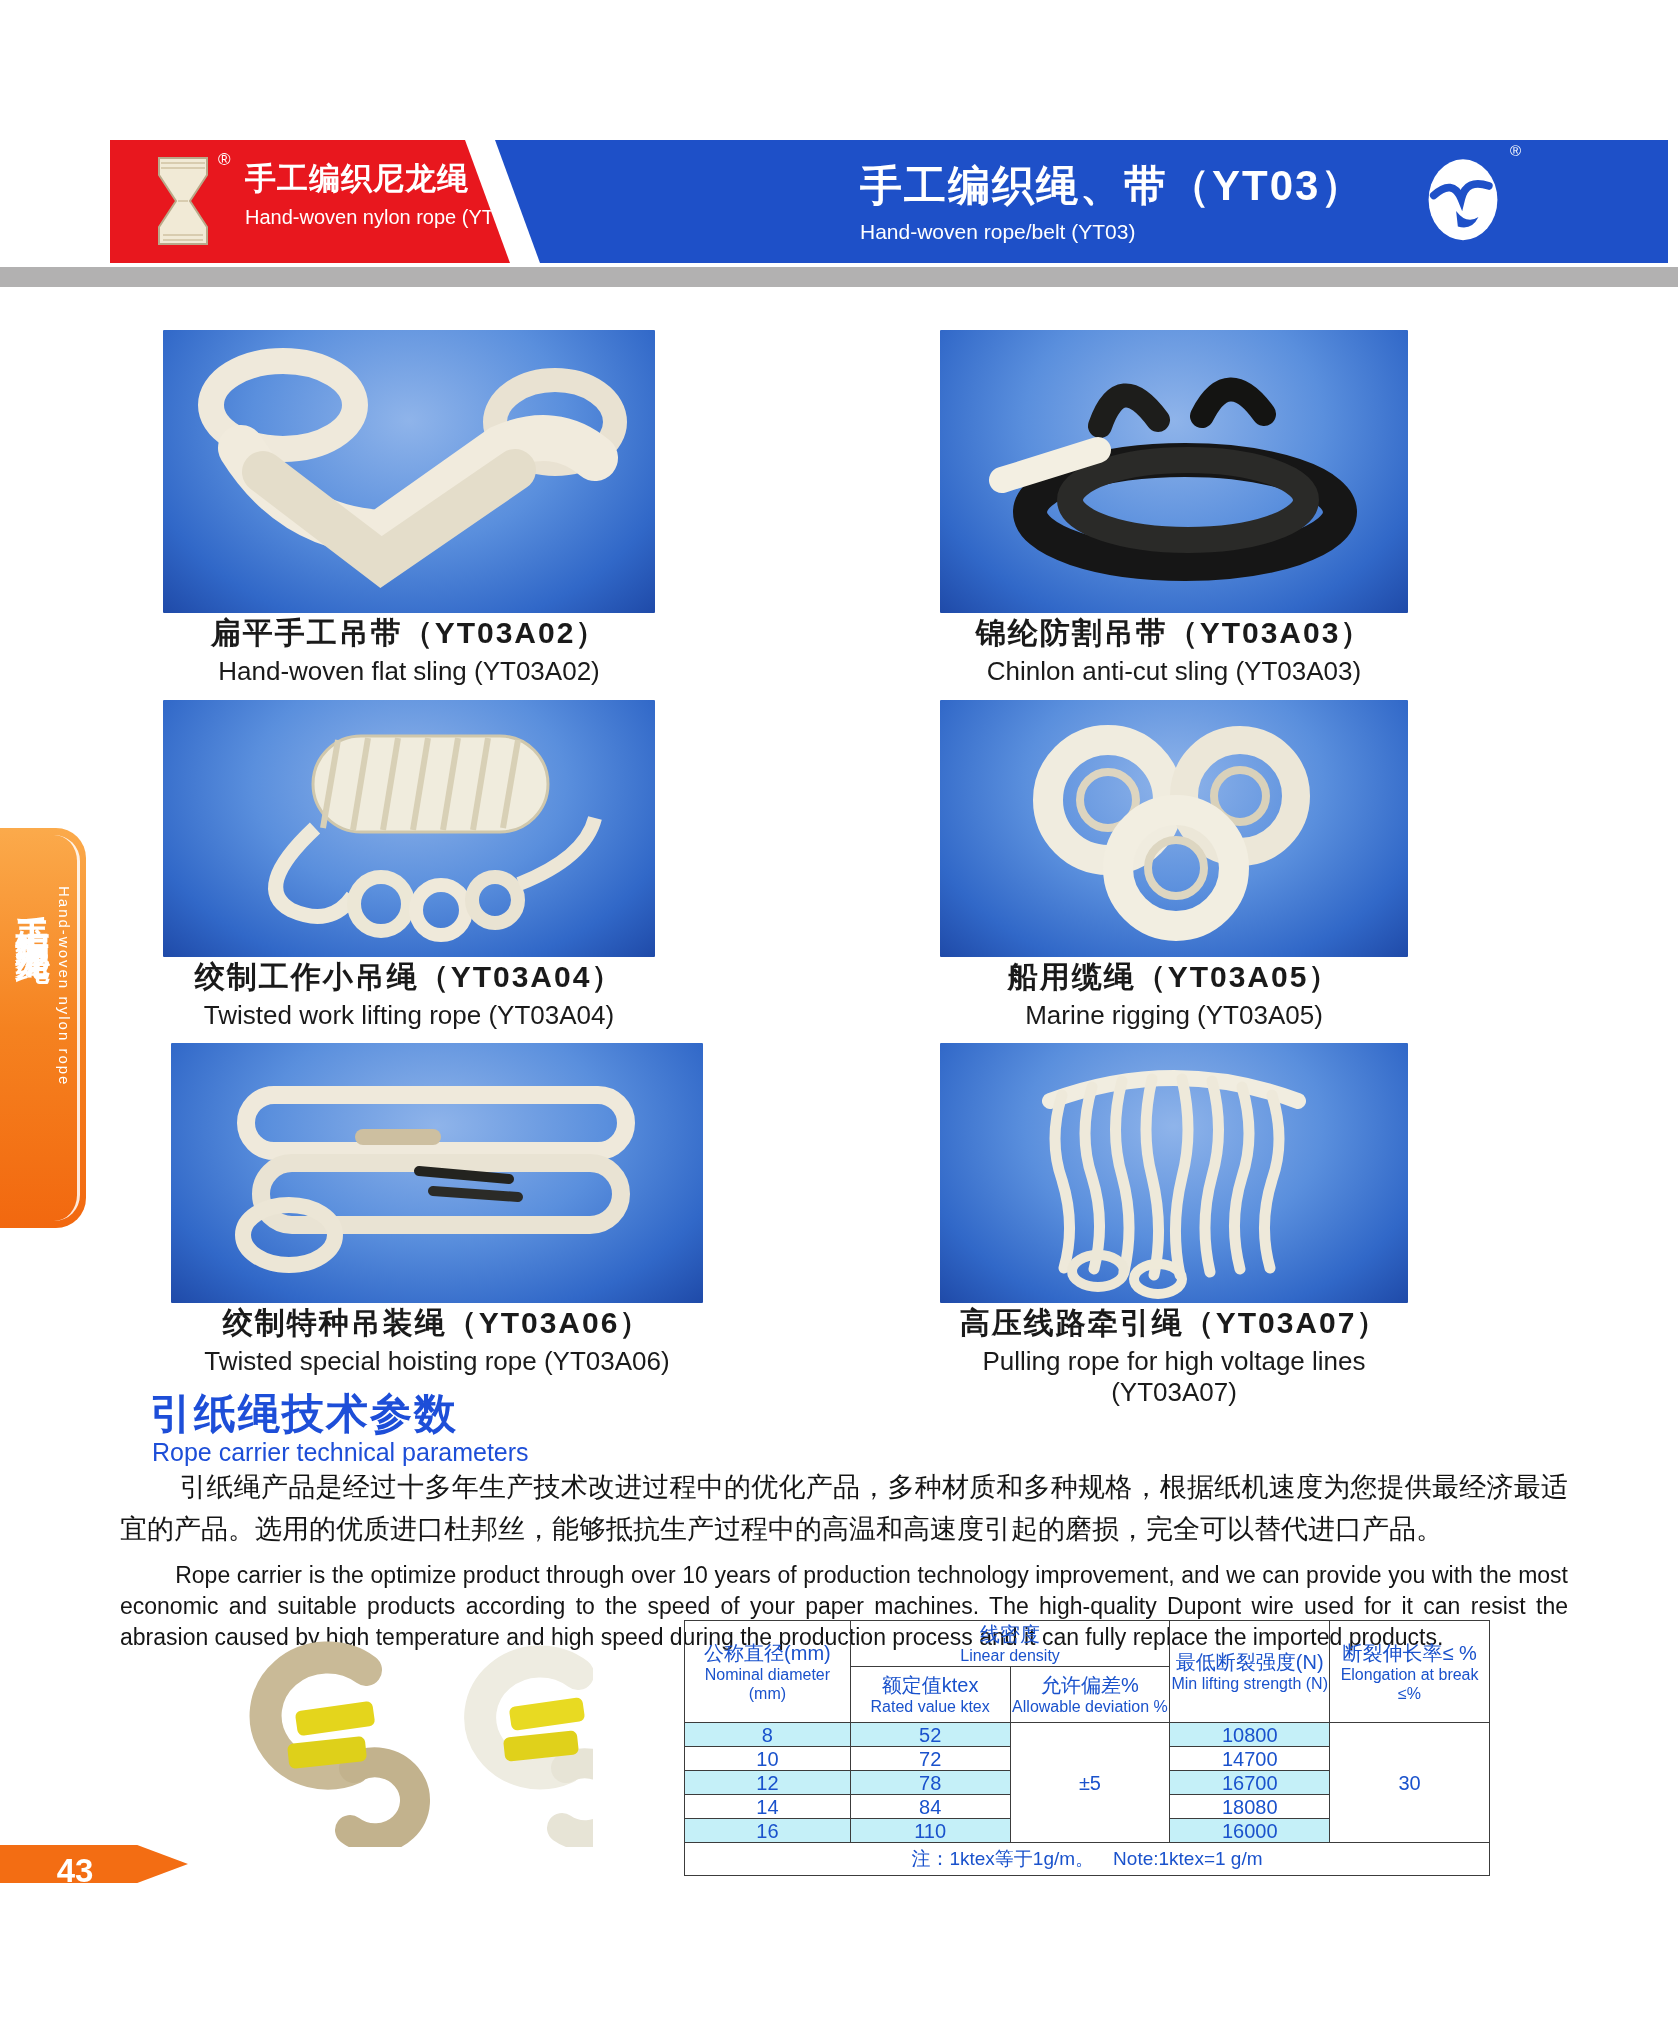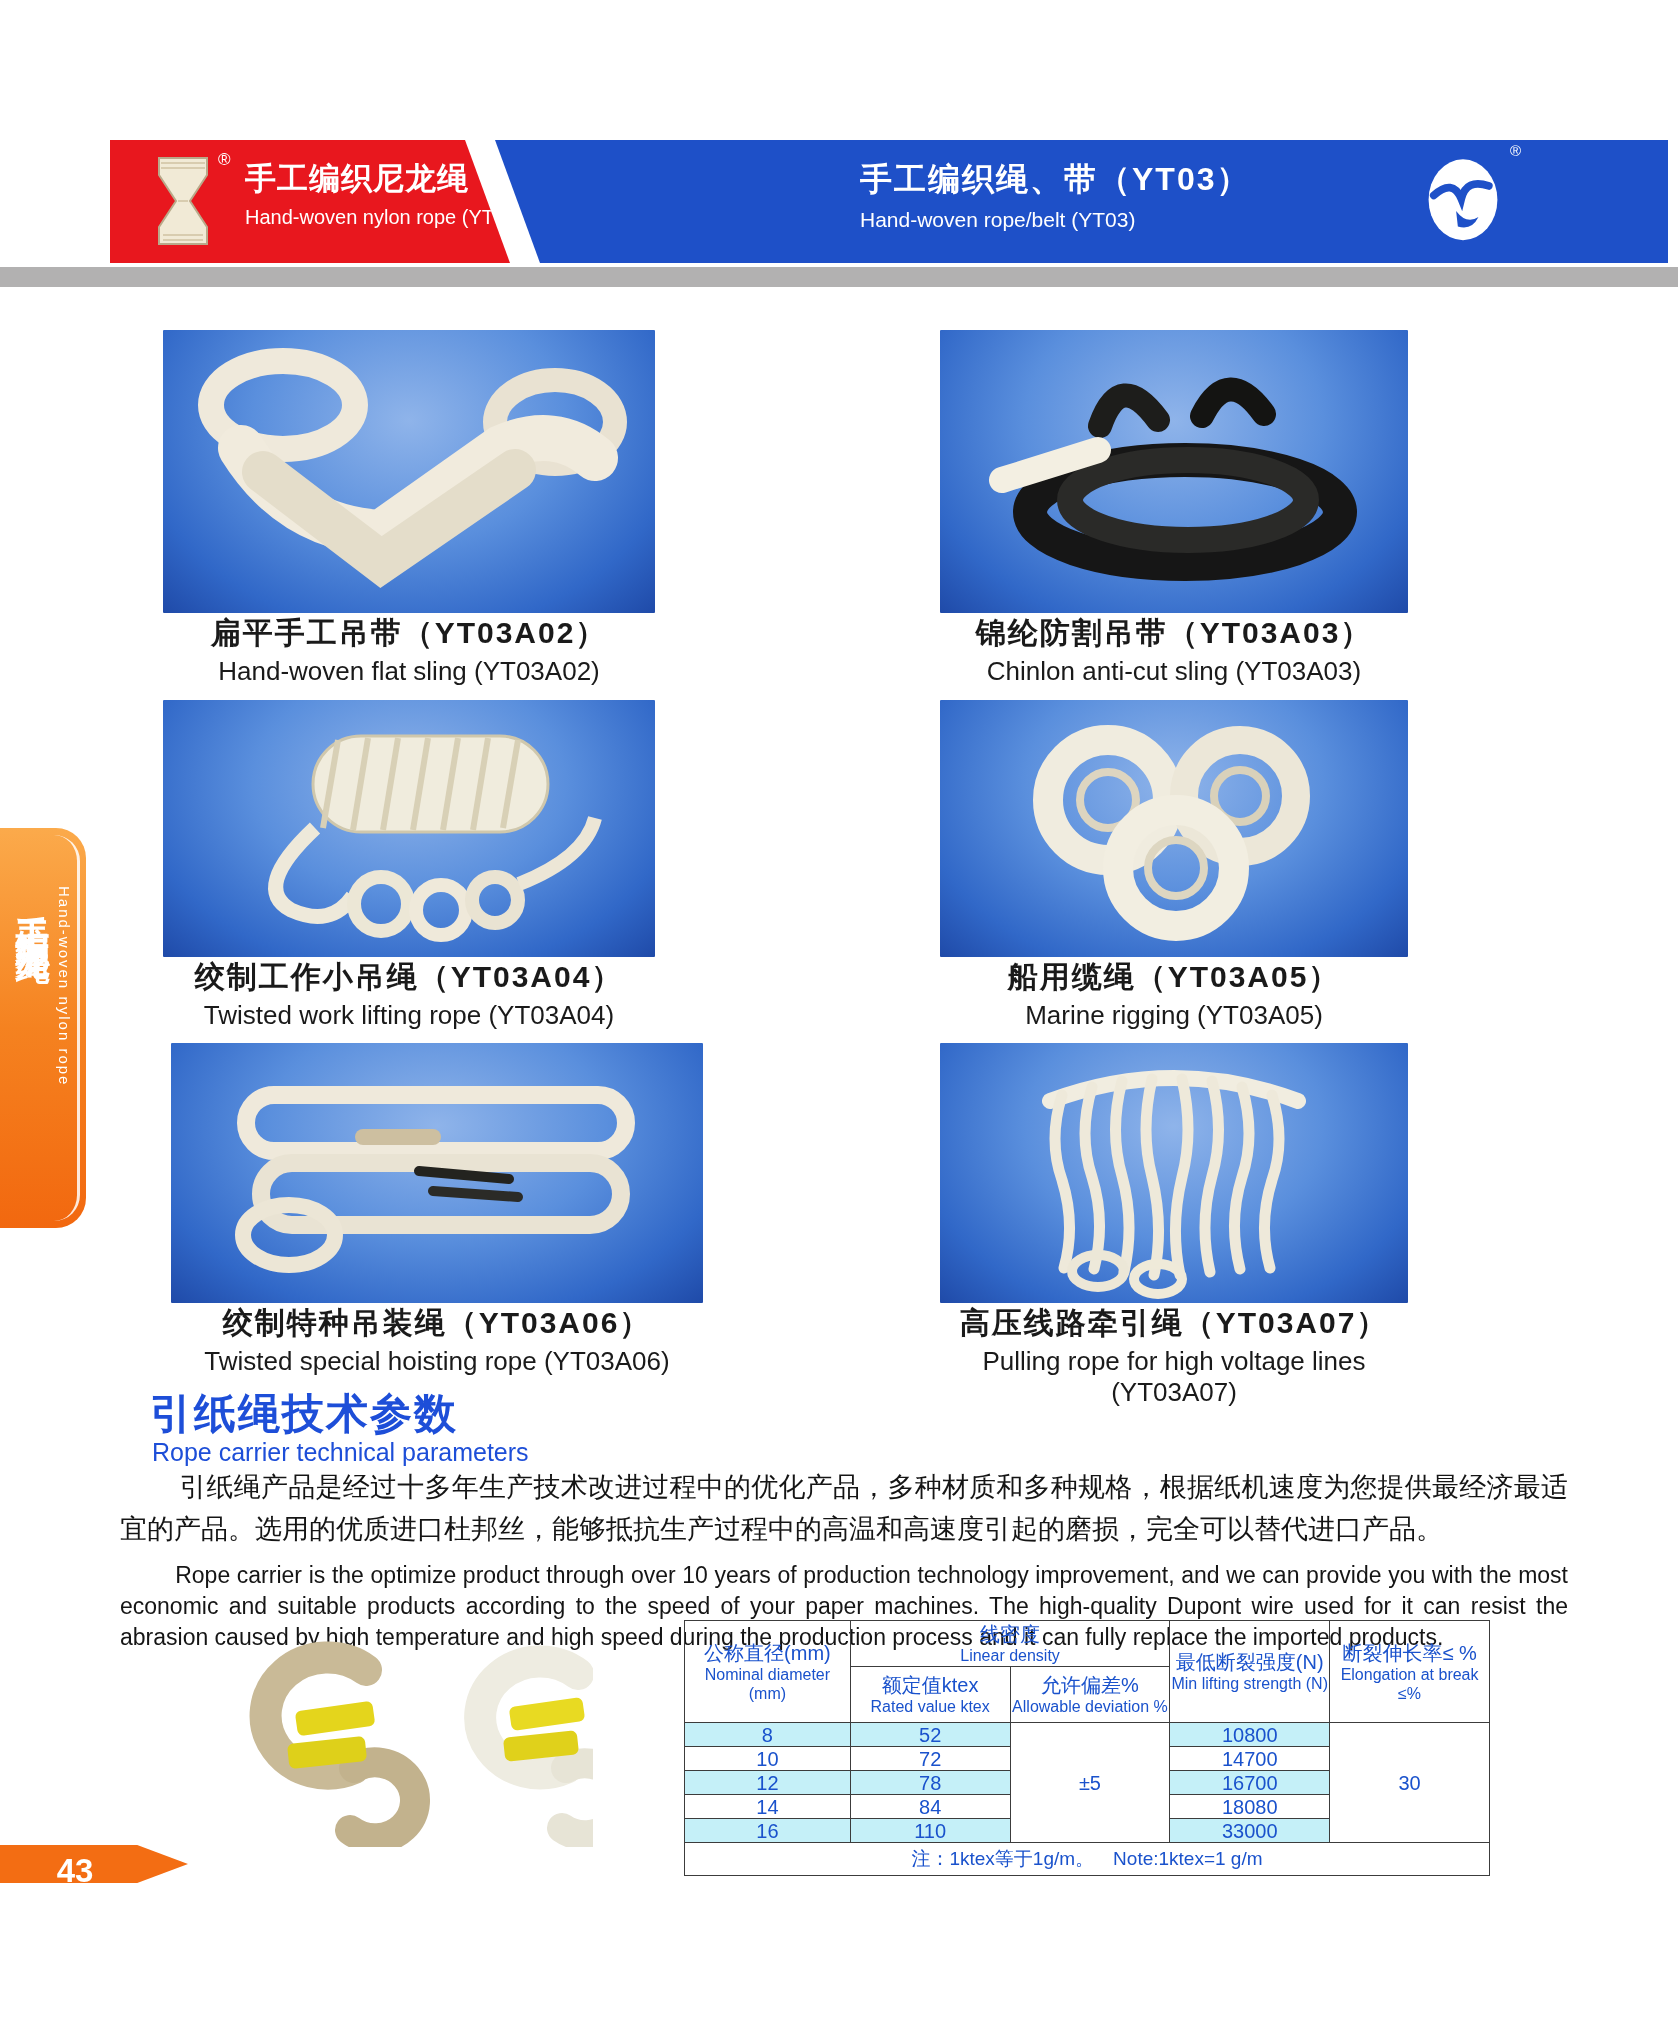--- a/index.html
+++ b/index.html
@@ -10,21 +10,21 @@
   .banner-red{position:absolute;left:110px;top:140px;width:400px;height:123px;background:#e8171e;
               clip-path:polygon(0 0,355px 0,400px 100%,0 100%);}
   .banner-blue{position:absolute;left:495px;top:140px;width:1173px;height:123px;background:#1e50c8;
                clip-path:polygon(0 0,100% 0,100% 100%,45px 100%);}
   .brand-logo{position:absolute;left:42px;top:15px;width:62px;height:92px;}
   .reg-left{position:absolute;left:108px;top:10px;color:#fff;font-size:17px;}
   .red-titles{position:absolute;left:135px;top:18px;color:#fff;}
   .red-zh{font-size:31px;font-weight:bold;letter-spacing:1px;white-space:nowrap;}
   .red-en{font-size:20px;margin-top:6px;white-space:nowrap;}
   .blue-titles{position:absolute;left:365px;top:18px;color:#fff;}
-  .blue-zh{font-size:32px;font-weight:bold;letter-spacing:2px;white-space:nowrap;}
+  .blue-zh{font-size:42px;font-weight:bold;letter-spacing:2px;white-space:nowrap;}
   .blue-en{font-size:21px;margin-top:6px;white-space:nowrap;}
   .bird-logo{position:absolute;left:925px;top:8px;width:86px;height:100px;}
   .reg-right{position:absolute;left:1015px;top:2px;color:#fff;font-size:15px;}
   .gray-bar{position:absolute;left:0;top:267px;width:1678px;height:20px;background:#b2b1b1;}
 
   
   .pcell{position:absolute;}
   .pimg{width:100%;border-radius:1px;
         background:radial-gradient(ellipse at 50% 32%,#8fb4ea 0%,#5a8fdd 45%,#3168c8 78%,#1f4aa8 100%);}
   .pimg svg{display:block;width:100%;height:100%;}
@@ -316,21 +316,21 @@
         <td class="val cyan">16700</td>
       </tr>
       <tr>
         <td class="val">14</td>
         <td class="val">84</td>
         <td class="val">18080</td>
       </tr>
       <tr>
         <td class="val cyan">16</td>
         <td class="val cyan">110</td>
-        <td class="val cyan">33000</td>
+        <td class="val cyan">16000</td>
       </tr>
       <tr>
         <td class="note-cell" colspan="5">注：1ktex等于1g/m。　Note:1ktex=1 g/m</td>
       </tr>
     </tbody>
   </table>
 
   <div class="page-arrow">
     <span>43</span>
   </div>

